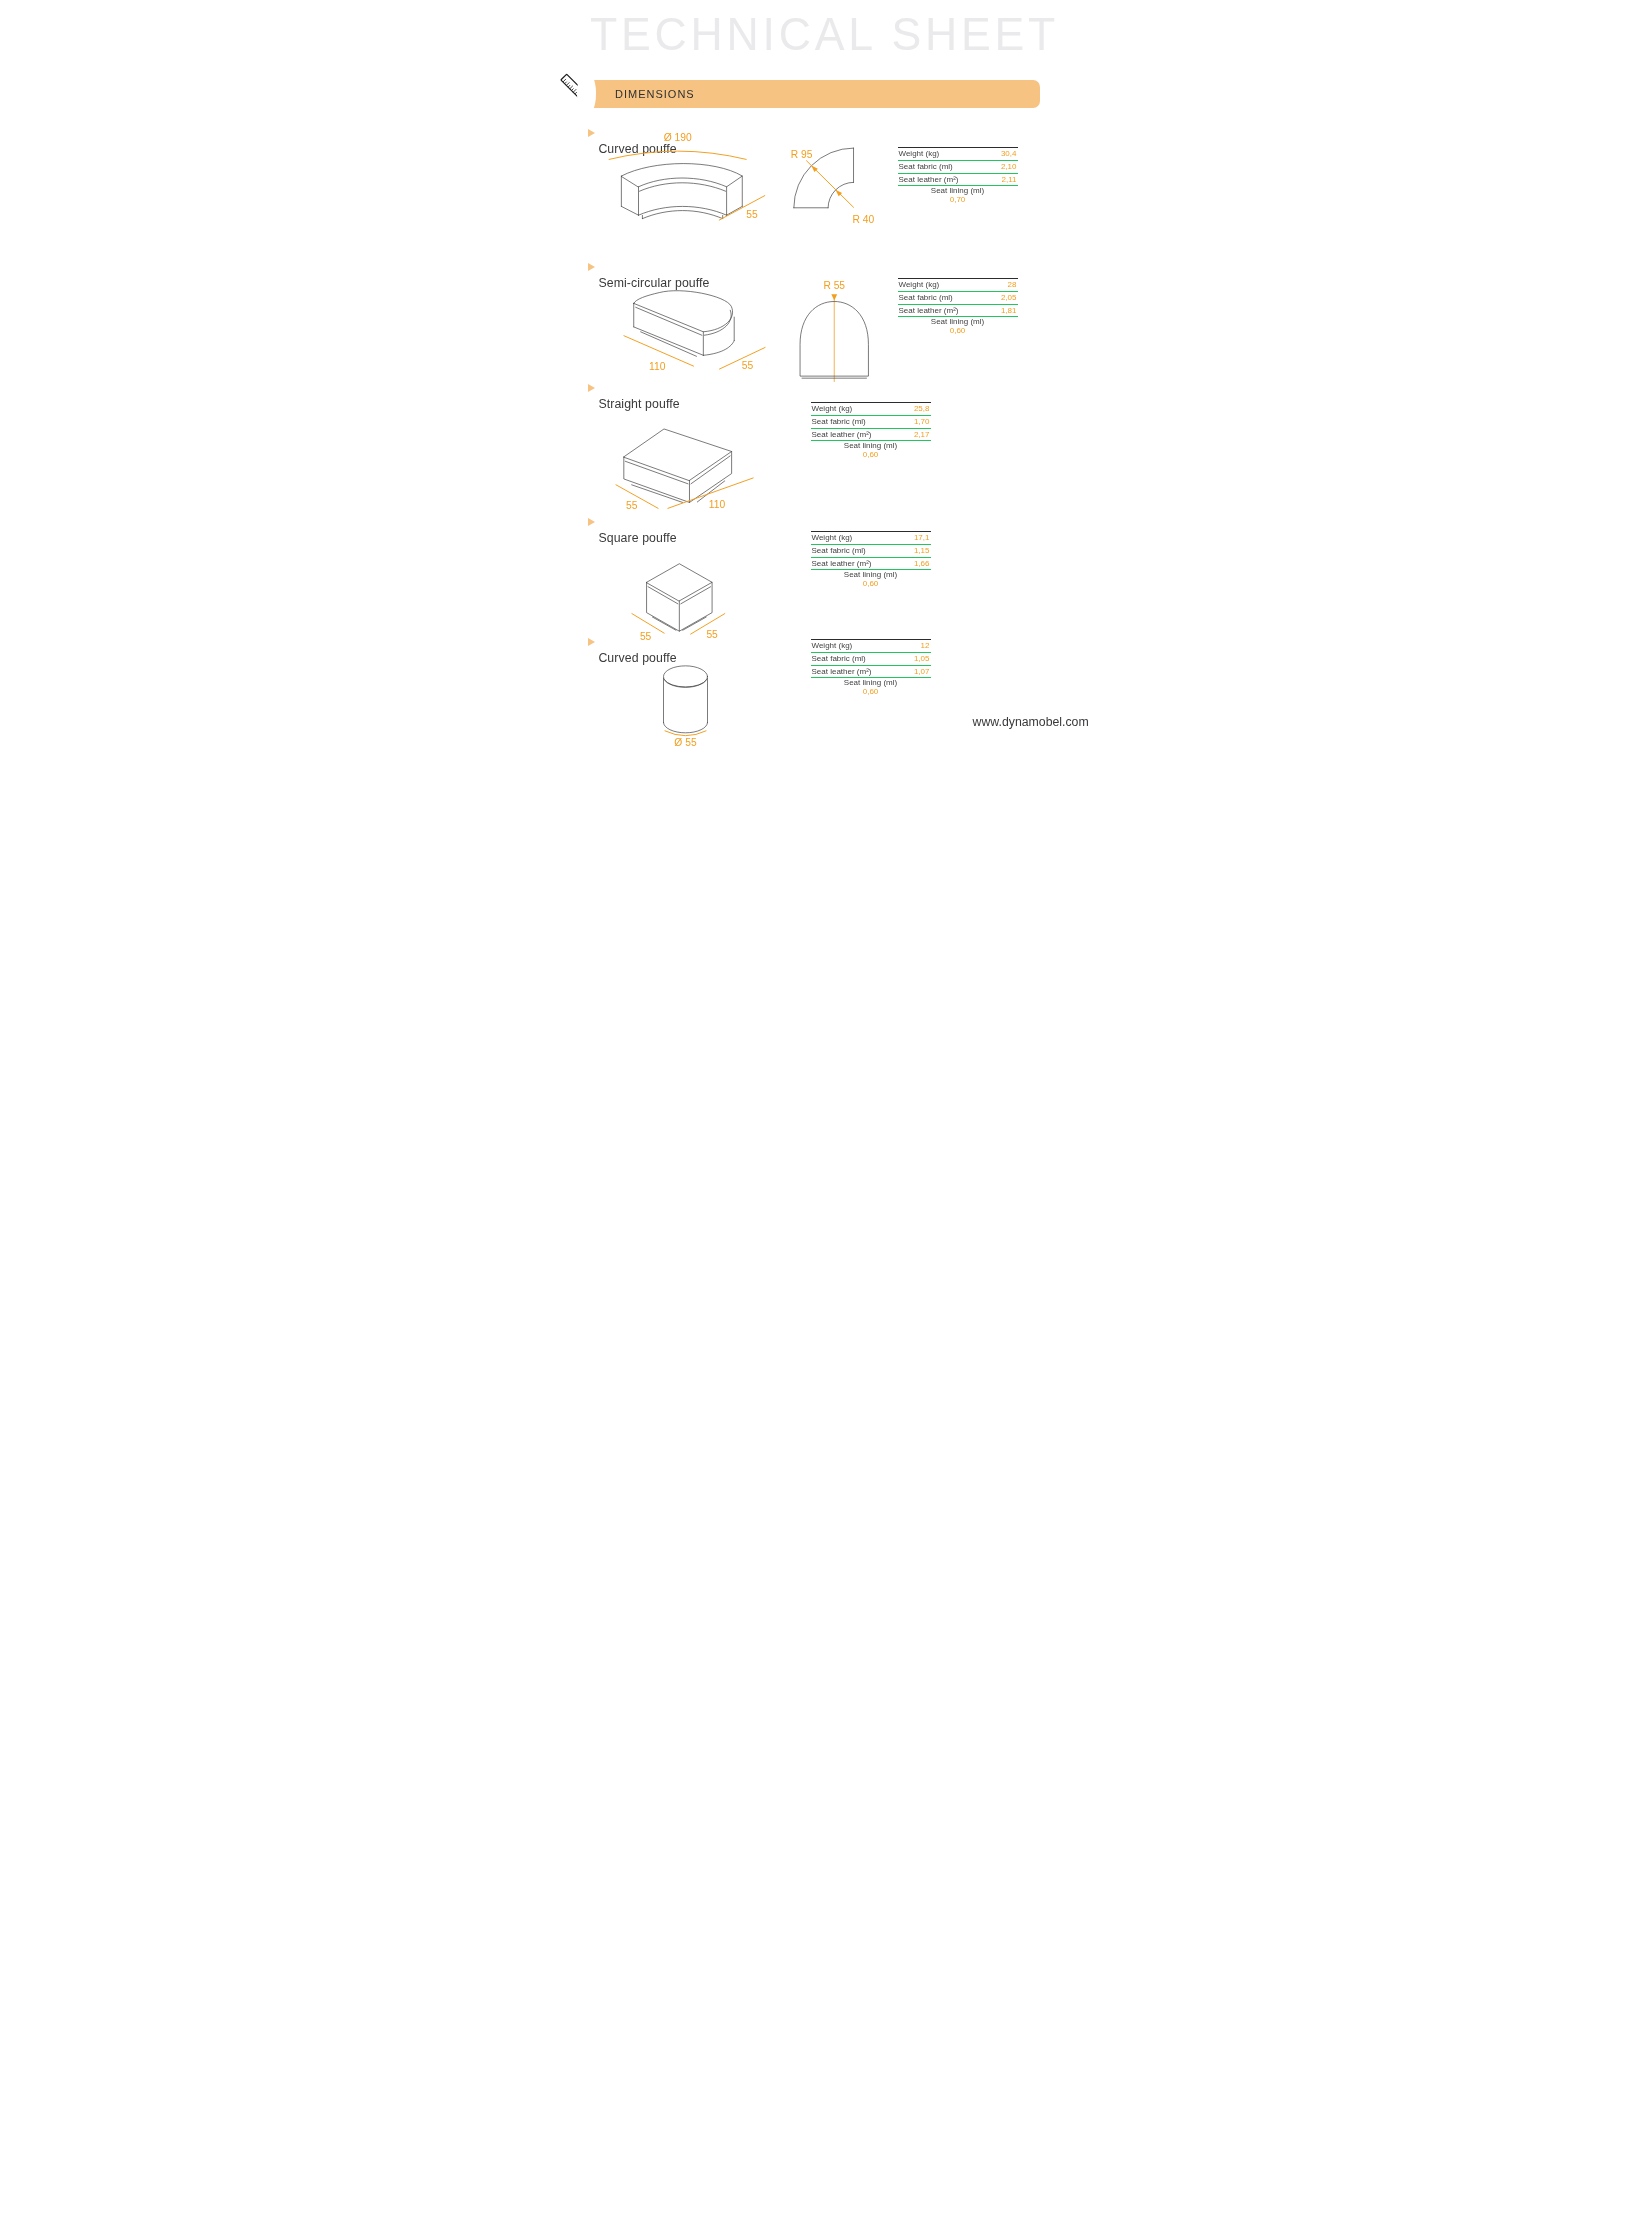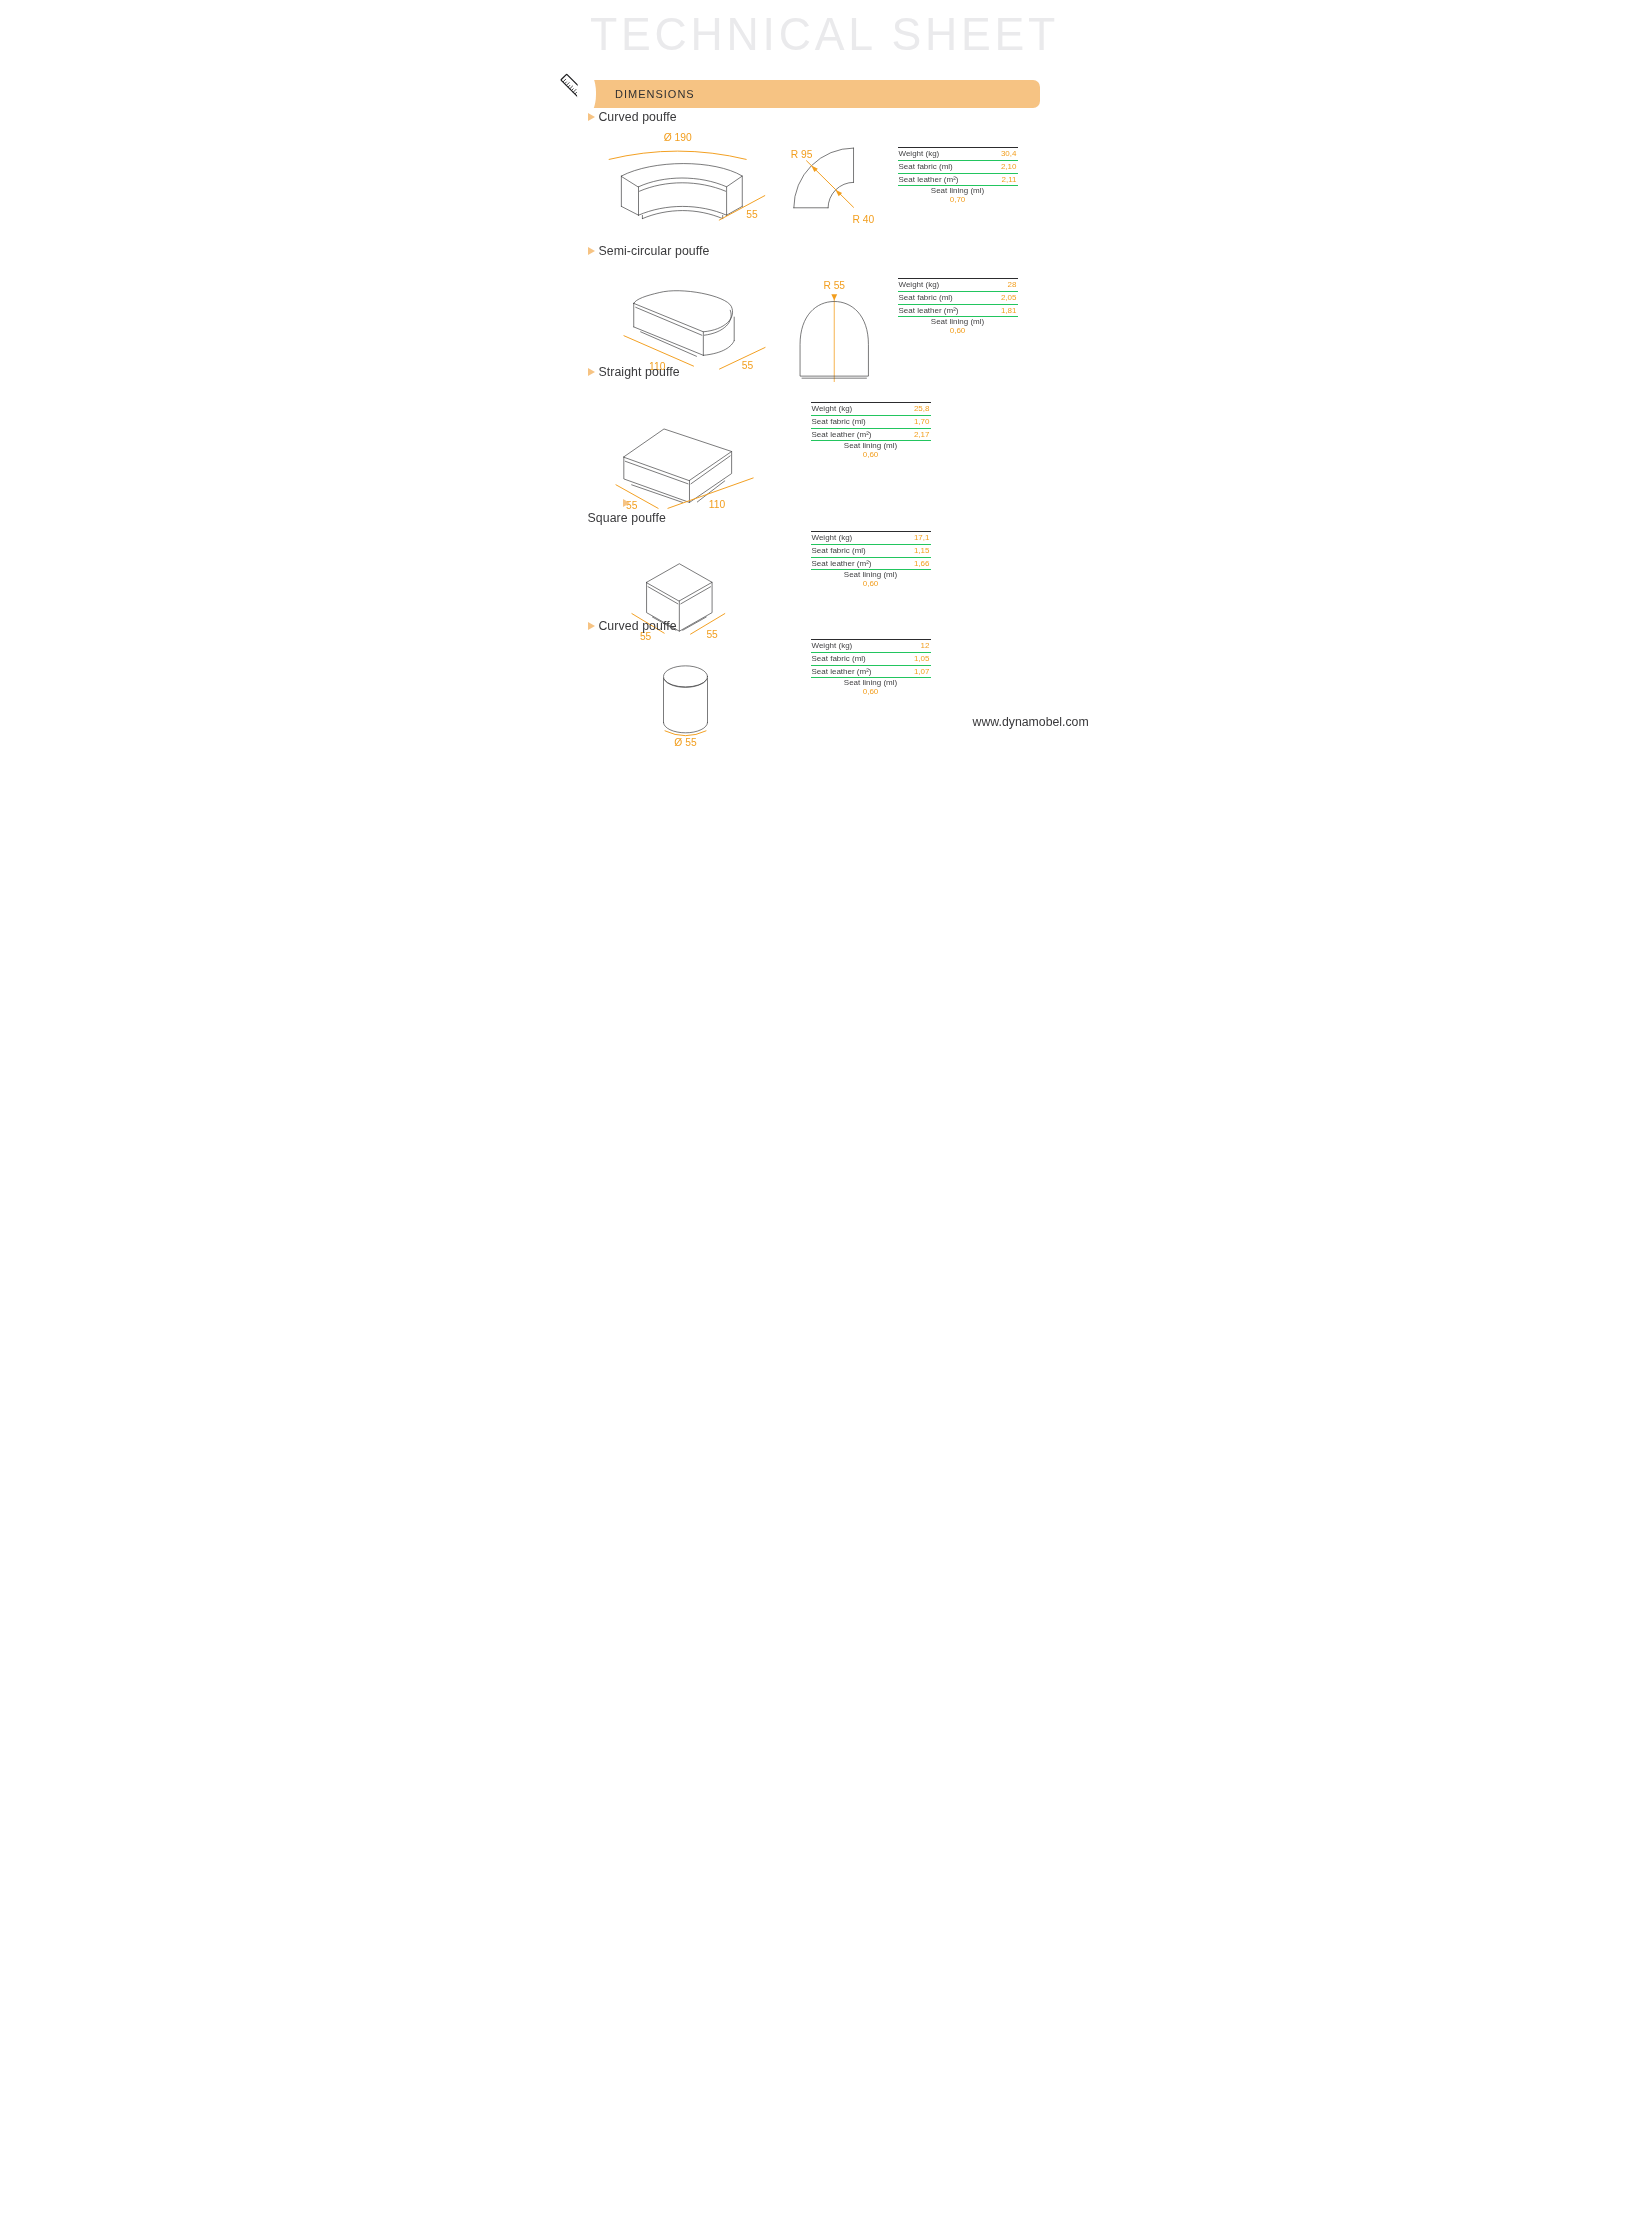--- a/index.html
+++ b/index.html
@@ -27,21 +27,21 @@
     padding-left:28.5px; font-size:11px; letter-spacing:1px; color:#2F2F31;
   }
   .ruler-svg { position:absolute; left:9.8px; top:71px; }
   .heading { position:absolute; left:38px; display:flex; align-items:center; gap:3.9px; }
   .bullet {
     width:0; height:0;
     border-left:7.4px solid #F6C383;
     border-top:4.9px solid transparent;
     border-bottom:4.9px solid transparent;
   }
-  .htext { font-size:12.3px; color:#3A3A3C; letter-spacing:0.1px; }
+  .htext { font-size:12.3px; color:#3A3A3C; letter-spacing:0.1px;margin-top:32px; }
   svg.draw { position:absolute; overflow:visible; }
   .ln { fill:none; stroke:#3d3d3f; stroke-width:1.4; stroke-linecap:round; stroke-linejoin:round; }
   .oln { fill:none; stroke:#F29E1E; stroke-width:2; stroke-linecap:round; }
   .ofill { fill:#F29E1E; stroke:none; }
   .dim { fill:#F29E1E; font-size:21px; font-family:"Liberation Sans", sans-serif; }
   .spec-table { position:absolute; width:120px; border-top:1.5px solid #2c2c2e; }
   .trow {
     display:flex; justify-content:space-between; align-items:center;
     height:11.8px; border-bottom:1px solid #22c55e; padding:0 1px;
   }
@@ -223,21 +223,21 @@
     <div class="trow">
       <span class="tlabel">Seat leather (m²)</span>
       <span class="tval">2,17</span>
     </div>
     <div class="trow">
       <span class="tlabel">Seat lining (ml)</span>
       <span class="tval">0,60</span>
     </div>
   </div>
 
-  <div class="heading" style="top:499px;flex-direction:column;">
+  <div class="heading" style="top:499px;">
     <span class="bullet"></span>
     <span class="htext">Square pouffe</span>
   </div>
 
   <svg class="draw" style="left:78px;top:549px;" width="110" height="94" viewBox="0 0 225 192">
     <g>
       <path class="ln" d="M38,68 L105,30 L172,68 L105,106 Z"></path>
       <path class="ln" d="M38,68 L38,130 L105,168 L105,106"></path>
       <path class="ln" d="M172,68 L172,130 L105,168"></path>
       <path class="ln" d="M41,77 L102,112"></path>

